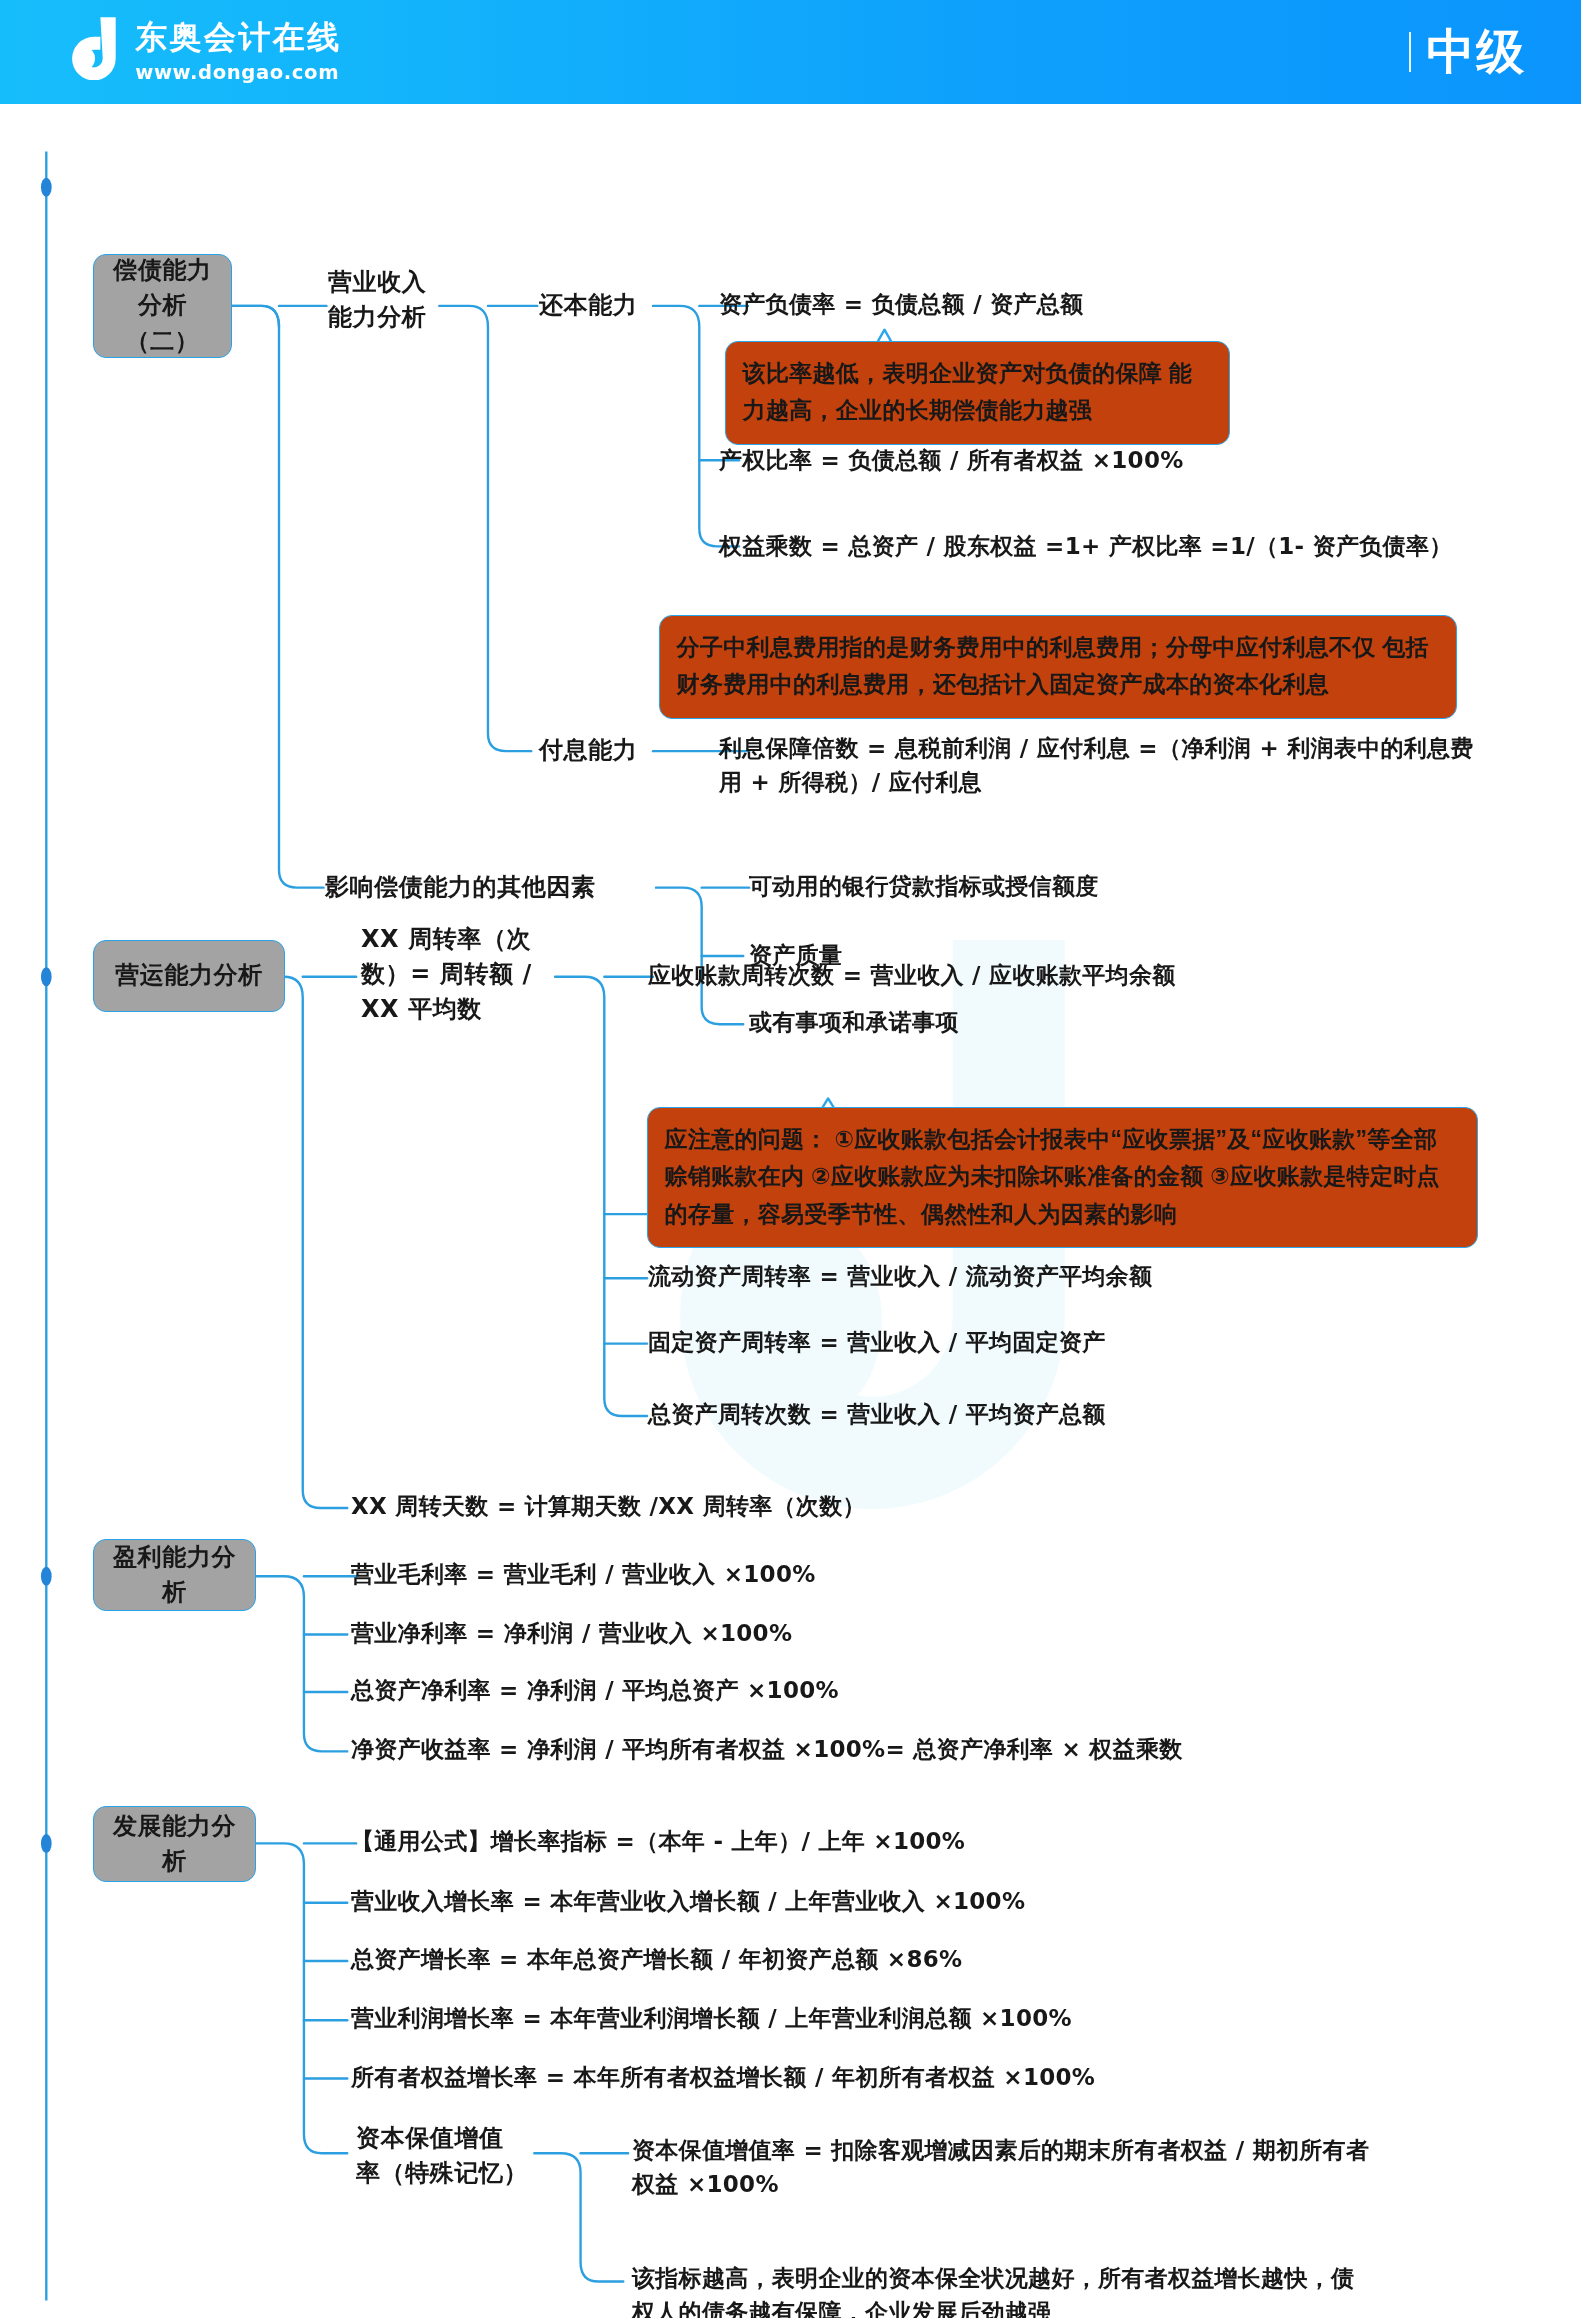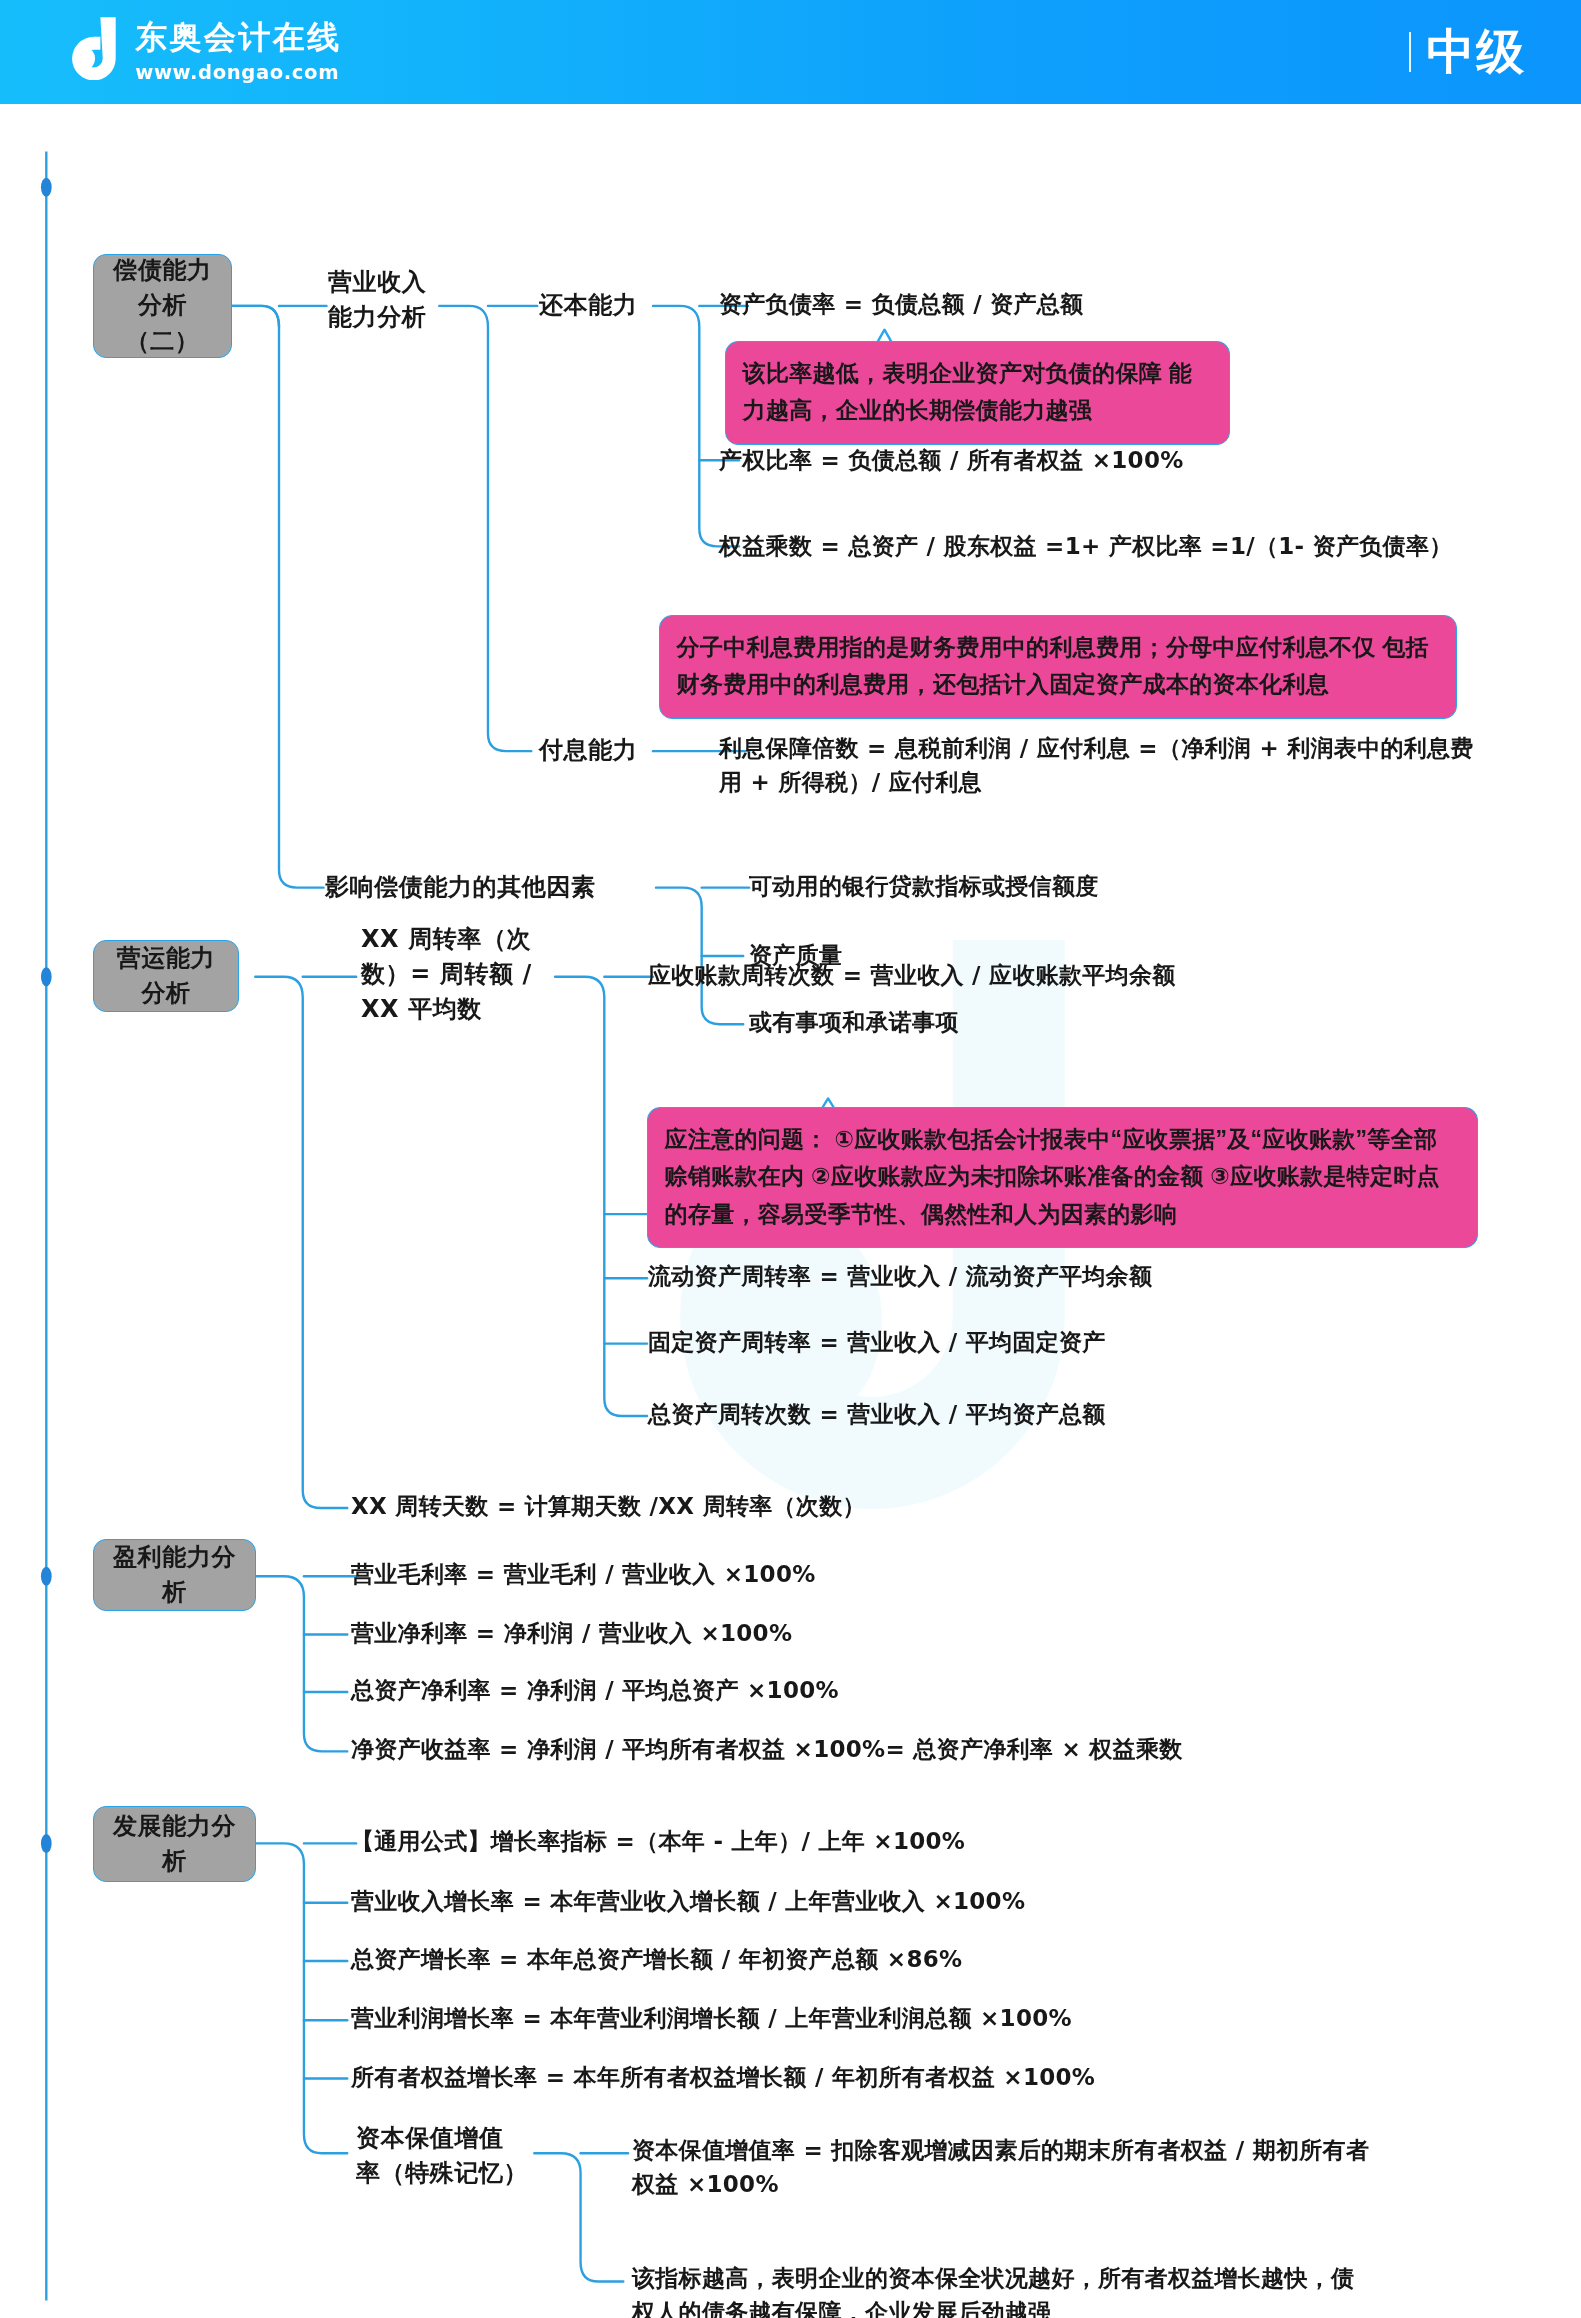--- a/index.html
+++ b/index.html
@@ -104,21 +104,21 @@
     letter-spacing: 0.6px;
   }
   
   .branch { font-size: 24px; letter-spacing: 0.6px; }
   
   .leaf  { font-size: 23px; letter-spacing: 0.3px; }
   
   .note {
     border: 1.8px solid #2aa6ea;
     border-radius: 13px;
-    background: #ec4899;
+    background: #c2410c;
     padding: 13px 16.6px 14.2px 16.6px;
     font-size: 23px;
     letter-spacing: 0.3px;
     line-height: 1.62;
     font-weight: 700;
     color: #181818;
     z-index: 4;
   }
 </style>
 </head>
@@ -213,21 +213,21 @@
     <g fill="#ffffff" stroke="#2aa6ea" stroke-width="4" stroke-linejoin="round">
       <path d="M1455 442 L1490 380 L1525 442 Z"></path>
       <path d="M1300 1055 L1335 1000 L1370 1055 Z" transform="translate(0,-22) scale(1,1)"></path>
       <path d="M1360 1732 L1395 1675 L1430 1732 Z"></path>
     </g>
   </svg>
 
   <div class="node root" style="left:93px; top:150px; width:139px; height:104px;">偿债能力
 分析（二）</div>
 
-  <div class="node root" style="left:93px; top:836px; width:146px; height:72px;">营运能力分析</div>
+  <div class="node root" style="left:93px; top:836px; width:192px; height:72px;">营运能力分析</div>
 
   <div class="node root" style="left:93px; top:1435px; width:163px; height:72px;">盈利能力分析</div>
 
   <div class="node root" style="left:93px; top:1702px; width:163px; height:76px;">发展能力分析</div>
 
   <div class="node branch" style="left:328px; top:161px; width:119px; text-align:left;">营业收入
 能力分析</div>
 
   <div class="node branch" style="left:539px; top:184px;">还本能力</div>
 

